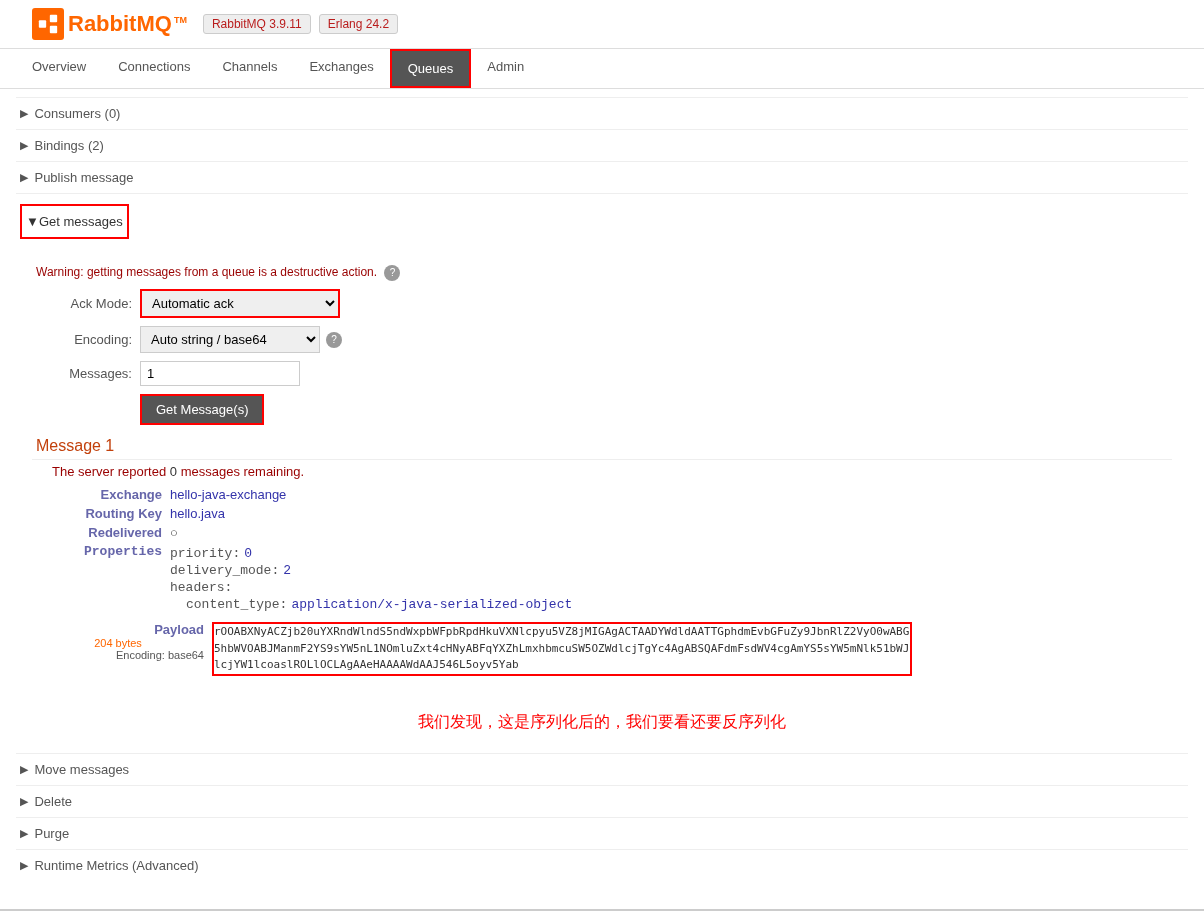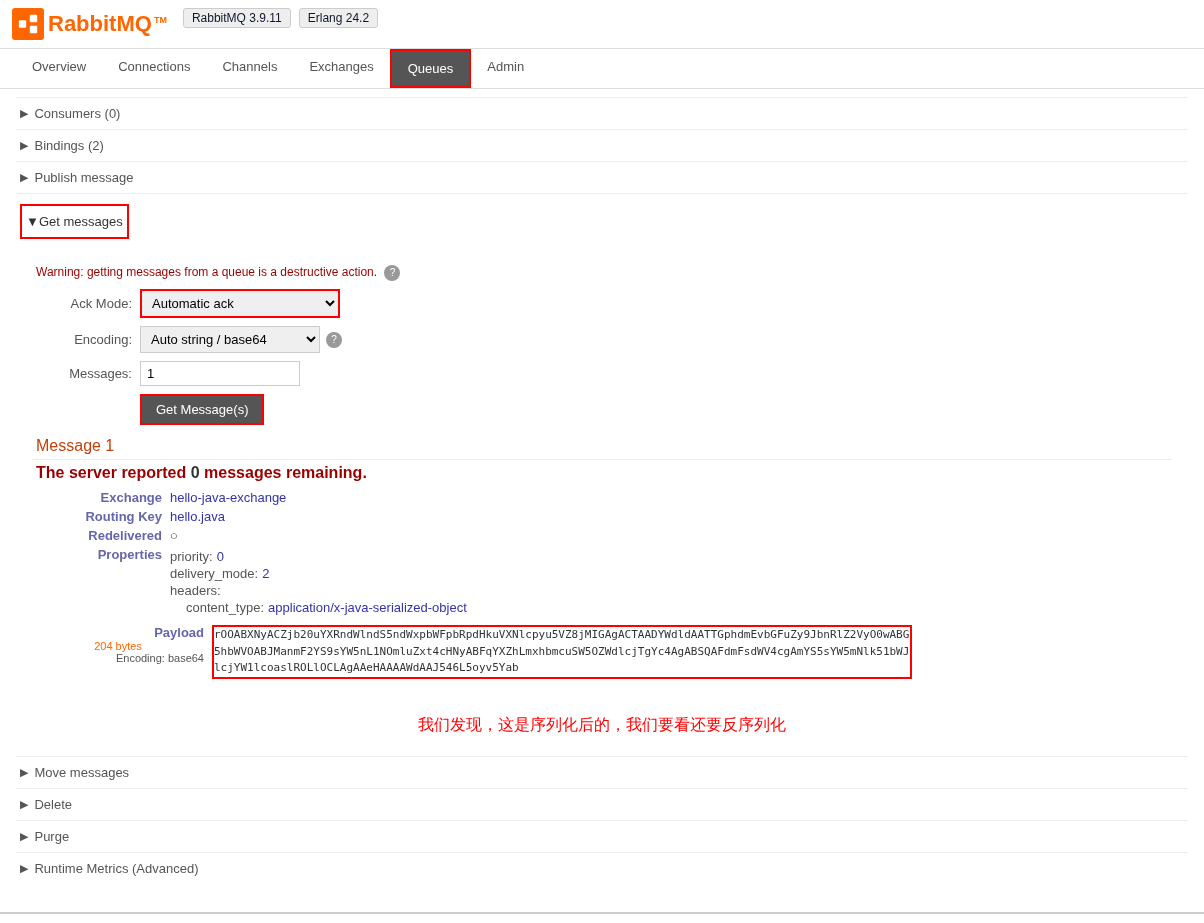--- a/index.html
+++ b/index.html
@@ -1,26 +1,26 @@
 <!DOCTYPE html>
 <html><head>
   <meta charset="utf-8">
   <style>
     * { box-sizing: border-box; margin: 0; padding: 0; }
     body { font-family: Arial, sans-serif; font-size: 13px; color: #333; background: #fff; }
 
     
-    .header { display: flex; align-items: flex-start; padding: 8px 12px; border-bottom: 1px solid #ddd; background: #fff; }
+    .header { display: flex; align-items: center; padding: 8px 32px; border-bottom: 1px solid #ddd; background: #fff; }
     .logo { display: flex; align-items: center; margin-right: 16px; }
     .logo-icon { width: 32px; height: 32px; background: #f60; border-radius: 3px; display: flex; align-items: center; justify-content: center; margin-right: 4px; }
     .logo-icon svg { width: 22px; height: 22px; }
     .logo-text { font-size: 22px; font-weight: bold; color: #333; }
     .logo-text span { color: #f60; }
     .logo-tm { font-size: 9px; color: #999; vertical-align: super; margin-left: 2px; }
-    .version-badge { background: #eee; border: 1px solid #ccc; border-radius: 3px; padding: 2px 8px; font-size: 12px; color: #0f172a; margin-right: 8px; }
+    .version-badge { background: #eee; border: 1px solid #ccc; border-radius: 3px; padding: 2px 8px; font-size: 12px; color: #b91c1c; margin-right: 8px; }
 
     
     .nav { display: flex; border-bottom: 1px solid #ddd; background: #fff; padding: 0 16px; }
     .nav-item { padding: 10px 16px; cursor: pointer; color: #555; text-decoration: none; font-size: 13px; }
     .nav-item.active { background: #555; color: #fff; border: 2px solid #f00; }
 
     
     .main { padding: 8px 16px; }
 
     
@@ -37,21 +37,21 @@
     .form-row { display: flex; align-items: center; margin: 8px 0; }
     .form-label { width: 100px; text-align: right; margin-right: 8px; color: #555; }
     .form-select { border: 1px solid #ccc; padding: 4px 6px; font-size: 13px; min-width: 180px; }
     .form-select-outlined { border: 2px solid #f00; padding: 4px 6px; font-size: 13px; min-width: 200px; }
     .form-input { border: 1px solid #ccc; padding: 4px 6px; font-size: 13px; width: 160px; }
 
     .btn-primary { background: #555; color: #fff; border: 1px solid #444; padding: 6px 14px; cursor: pointer; font-size: 13px; border: 2px solid #f00; }
 
     
     .message-label { color: #c2410c; font-size: 16px; margin: 12px 4px 4px; }
-    .server-info { color: #900; font-size: 16px; margin: 4px 4px 8px; font-weight: bold; }
+    .server-info { color: #900; font-size: 13px; margin: 4px 20px 8px; }
     .server-info span { color: #333; }
     .detail-row { display: flex; margin: 3px 0; }
     .detail-key { width: 130px; text-align: right; color: #66a; font-weight: bold; margin-right: 8px; }
     .detail-value { color: #33a; }
     .detail-value.plain { color: #333; }
 
     
     .payload-section { display: flex; margin: 8px 0; }
     .payload-labels { width: 180px; text-align: right; padding-right: 8px; }
     .payload-main { font-weight: bold; color: #66a; }
@@ -176,21 +176,21 @@
         <div class="detail-row" style="margin: 4px 0;">
           <span class="detail-key">Routing Key</span>
           <span class="detail-value">hello.java</span>
         </div>
 
         <div class="detail-row" style="margin: 4px 0;">
           <span class="detail-key">Redelivered</span>
           <span class="detail-value plain">○</span>
         </div>
 
-        <div class="detail-row" style="margin: 4px 0; align-items: flex-start;">
+        <div class="detail-row" style="margin: 4px 0; align-items: flex-start; font-family: Liberation Mono, monospace;">
           <span class="detail-key">Properties</span>
           <div>
             <div style="display:flex; margin:2px 0;">
               <span style="color:#555; margin-right:4px;">priority:</span>
               <span style="color:#33a;">0</span>
             </div>
             <div style="display:flex; margin:2px 0;align-items:center;">
               <span style="color:#555; margin-right:4px;">delivery_mode:</span>
               <span style="color:#33a;">2</span>
             </div>

